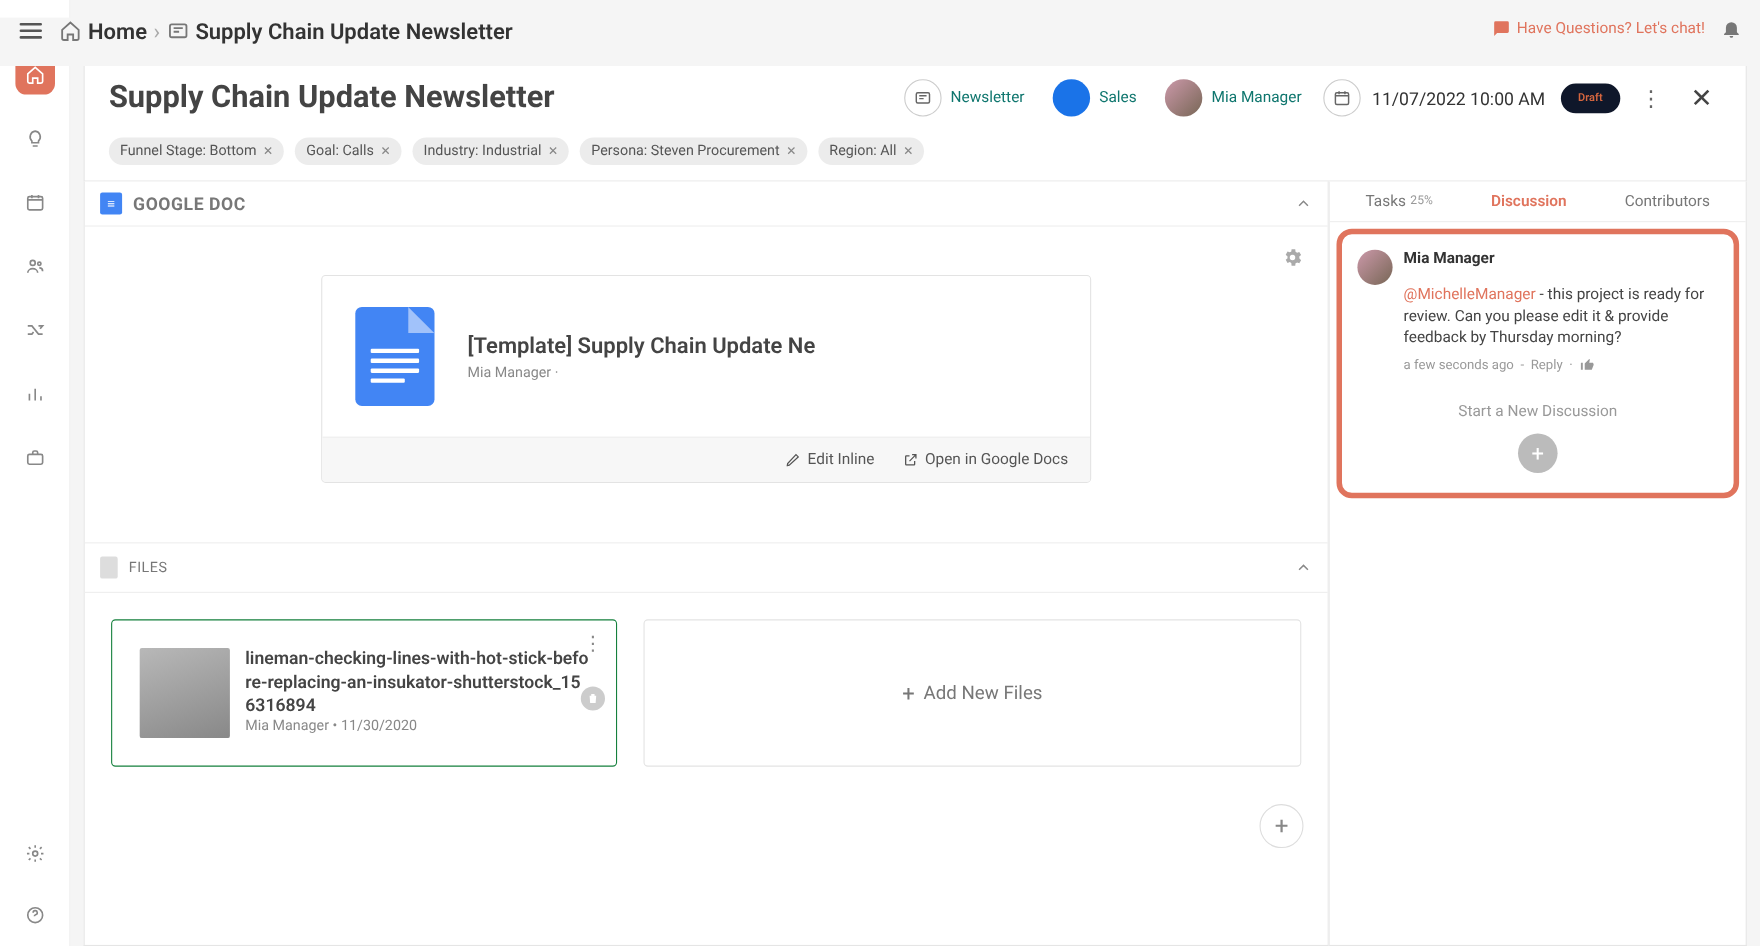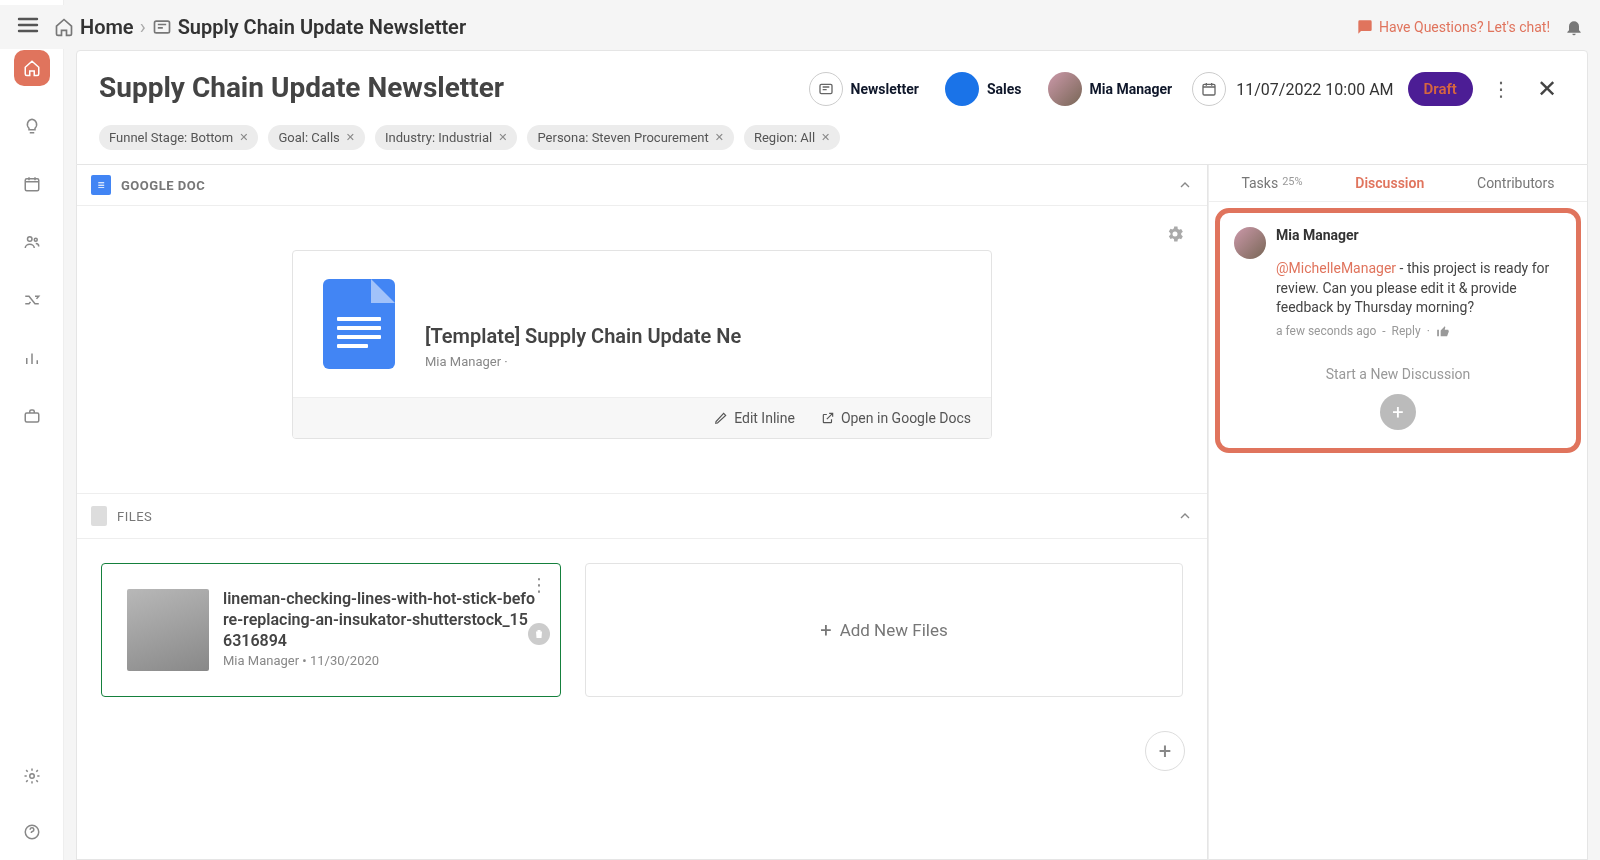--- a/index.html
+++ b/index.html
@@ -2,57 +2,57 @@
 <html><head>
 <meta charset="utf-8">
 <style>
 * { box-sizing: border-box; margin: 0; padding: 0; }
 body { font-family: -apple-system, BlinkMacSystemFont, "Segoe UI", Roboto, sans-serif; background: #f5f5f5; color: #333; width: 1600px; height: 860px; overflow: hidden; }
 .app { display: flex; height: 100%; }
 .leftnav { width: 64px; background: #fff; border-right: 1px solid #eee; display: flex; flex-direction: column; align-items: center; padding-top: 50px; gap: 22px; }
 .leftnav .nav-btn { width: 36px; height: 36px; display: flex; align-items: center; justify-content: center; border-radius: 10px; color: #888; cursor: pointer; }
 .leftnav .nav-btn.active { background: #e0745d; color: #fff; }
 .leftnav .bottom { margin-top: auto; margin-bottom: 10px; display: flex; flex-direction: column; gap: 20px; align-items: center; }
-.topbar { position: absolute; top: 5px; left: 0; right: 0; height: 44px; display: flex; align-items: center; padding: 0 16px; background: #f5f5f5; }
+.topbar { position: absolute; top: 16px; left: 0; right: 0; height: 44px; display: flex; align-items: flex-start; padding: 0 16px; background: #f5f5f5; }
 .topbar .hamburger { width: 28px; height: 28px; cursor: pointer; color: #555; }
 .topbar .breadcrumb { display: flex; align-items: center; gap: 6px; margin-left: 10px; font-size: 20px; font-weight: 600; color: #333; }
 .topbar .breadcrumb .sep { color: #aaa; font-weight: normal; }
 .topbar .right { margin-left: auto; display: flex; align-items: center; gap: 14px; }
 .have-questions { color: #e0745d; font-size: 14px; display: flex; align-items: center; gap: 6px; cursor: pointer; }
 .bell { color: #777; cursor: pointer; }
 .main { flex: 1; display: flex; flex-direction: column; margin-top: 44px; }
 .header-card { background: #fff; border: 1px solid #e5e5e5; border-radius: 4px 4px 0 0; margin: 6px 12px 0 12px; padding: 20px 22px 14px 22px; }
 .header-row { display: flex; align-items: flex-start; }
 .title-block h1 { font-size: 28px; font-weight: 700; color: #444; }
 .title-block .desc { font-size: 14px; color: #777; margin-top: 12px; }
 .header-right { margin-left: auto; display: flex; align-items: center; gap: 14px; flex-wrap: wrap; }
 .pill { display: inline-flex; align-items: center; gap: 8px; height: 36px; padding: 0 6px; }
 .pill .iconcircle { width: 34px; height: 34px; border-radius: 50%; border: 1px solid #ccc; display: flex; align-items: center; justify-content: center; color: #666; }
 .pill .dot-blue { width: 34px; height: 34px; border-radius: 50%; background: #1a73e8; }
 .pill .avatar { width: 34px; height: 34px; border-radius: 50%; background: linear-gradient(135deg,#c9a,#765); }
-.pill .label { font-size: 14px; color: #0f172a; font-weight: bold; }
+.pill .label { font-size: 14px; color: #0f766e; }
 .datebox { display: flex; align-items: center; gap: 10px; }
 .datebox .iconcircle { width: 34px; height: 34px; border-radius: 50%; border: 1px solid #ccc; display: flex; align-items: center; justify-content: center; color: #666; }
-.draft-badge { background: #4c1d95; color: #d6663f; font-weight: 600; padding: 8px 16px; border-radius: 18px; font-size: 15px; }
+.draft-badge { background: #0f172a; color: #d6663f; font-weight: 600; padding: 8px 16px; border-radius: 18px; font-size: 10px; }
 .kebab { color: #666; cursor: pointer; font-size: 20px; padding: 4px; }
 .close-x { color: #444; cursor: pointer; font-size: 24px; padding: 4px 8px; font-weight: 300; }
 .tags { display: flex; gap: 10px; flex-wrap: wrap; margin-top: 18px; }
 .tag { background: #ececec; color: #555; font-size: 13px; padding: 5px 10px; border-radius: 14px; display: inline-flex; align-items: center; gap: 6px; }
 .tag .x { color: #888; cursor: pointer; font-size: 11px; }
 .content-row { display: flex; margin: 0 12px; flex: 1; min-height: 0; }
 .content-left { flex: 1; background: #fff; border: 1px solid #e5e5e5; border-top: none; display: flex; flex-direction: column; min-width: 0; }
 .section-header { display: flex; align-items: center; padding: 10px 14px; border-bottom: 1px solid #eee; gap: 10px; }
 .section-header .gicon { width: 20px; height: 20px; background: #4285f4; border-radius: 2px; display: flex; align-items: center; justify-content: center; color: #fff; font-size: 12px; }
-.section-header .label { font-size: 13px; font-weight: 700; color: #777; letter-spacing: 0.5px; }
+.section-header .label { font-size: 16px; font-weight: 700; color: #777; letter-spacing: 0.5px; }
 .section-header .subpill { border: 1px solid #ddd; border-radius: 14px; padding: 3px 12px; font-size: 12px; color: #888; }
 .section-header .chev { margin-left: auto; color: #888; cursor: pointer; }
 .doc-body { padding: 24px; position: relative; }
 .gear { position: absolute; right: 22px; top: 18px; color: #aaa; cursor: pointer; }
 .doc-card { width: 700px; margin: 20px auto 0; border: 1px solid #e3e3e3; border-radius: 4px; overflow: hidden; }
-.doc-top { display: flex; align-items: flex-end; padding: 28px 30px; gap: 30px; }
+.doc-top { display: flex; align-items: center; padding: 28px 30px; gap: 30px; }
 .gdoc-icon { width: 72px; height: 90px; background: #4285f4; border-radius: 6px; position: relative; }
 .gdoc-icon::before { content: ''; position: absolute; top: 0; right: 0; width: 24px; height: 24px; background: #a1c2fa; clip-path: polygon(0 0, 100% 100%, 0 100%); }
 .gdoc-icon .lines { position: absolute; bottom: 16px; left: 14px; right: 14px; }
 .gdoc-icon .lines div { height: 4px; background: #fff; margin-bottom: 5px; border-radius: 1px; }
 .gdoc-icon .lines div:last-child { width: 70%; }
 .doc-title { font-size: 20px; font-weight: 600; color: #444; white-space: nowrap; overflow: hidden; text-overflow: ellipsis; max-width: 400px; }
 .doc-sub { font-size: 13px; color: #888; margin-top: 6px; }
 .doc-actions { background: #f7f7f7; border-top: 1px solid #eee; display: flex; justify-content: flex-end; gap: 26px; padding: 12px 20px; }
 .doc-actions .act { color: #555; font-size: 14px; display: flex; align-items: center; gap: 6px; cursor: pointer; }
 .files-header { display: flex; align-items: center; padding: 12px 14px; border-top: 1px solid #eee; border-bottom: 1px solid #eee; gap: 10px; margin-top: 30px; }

